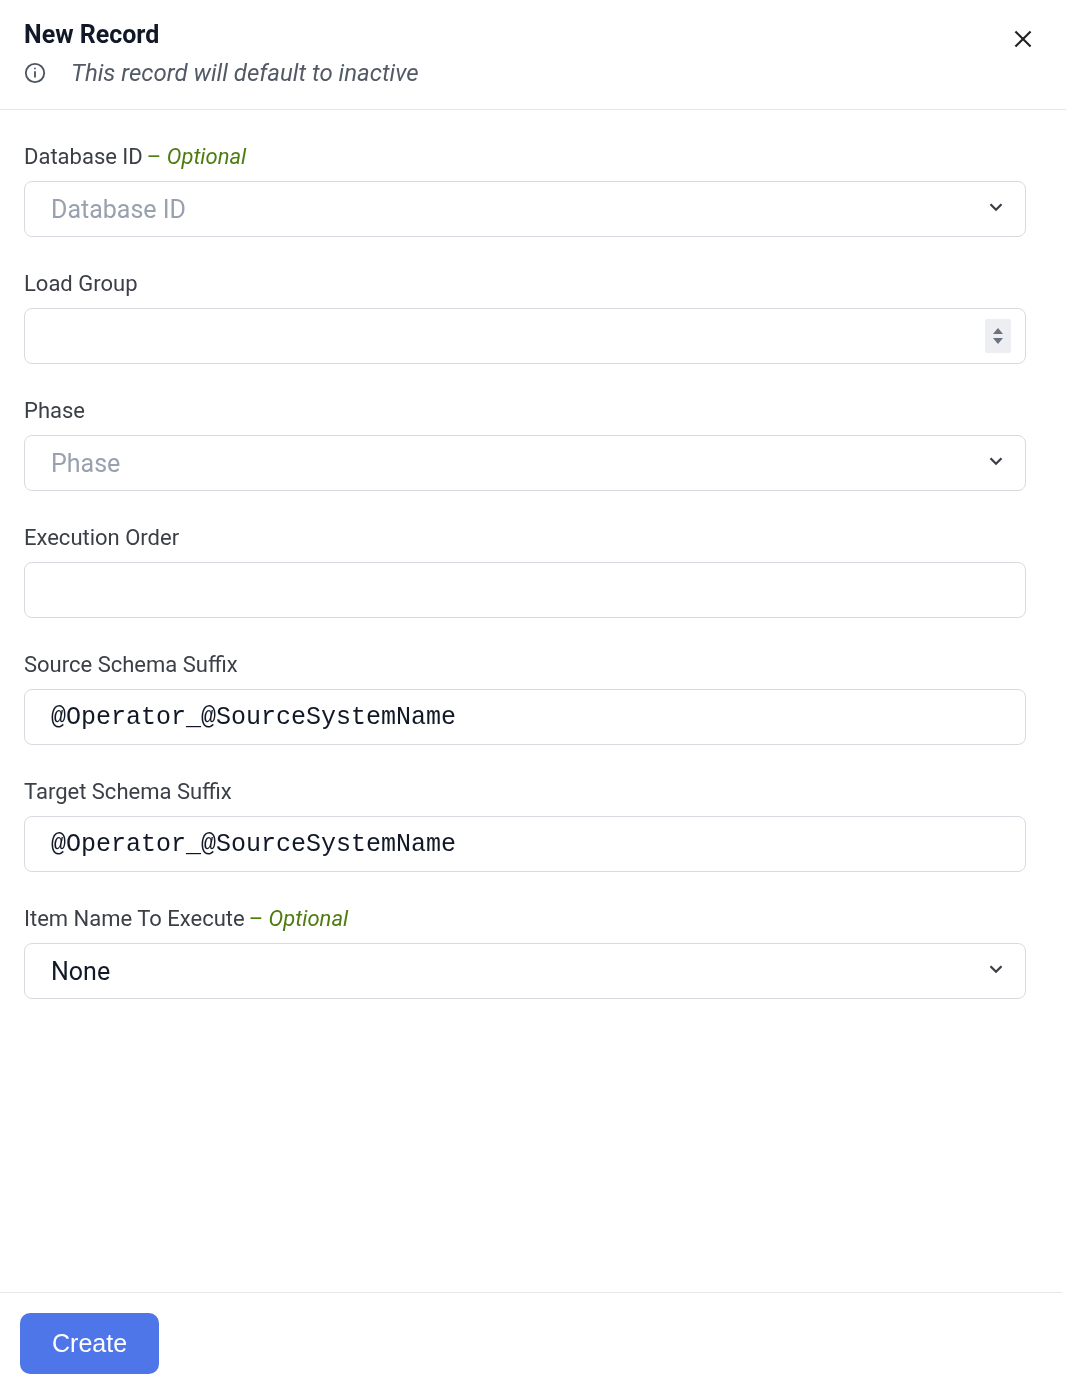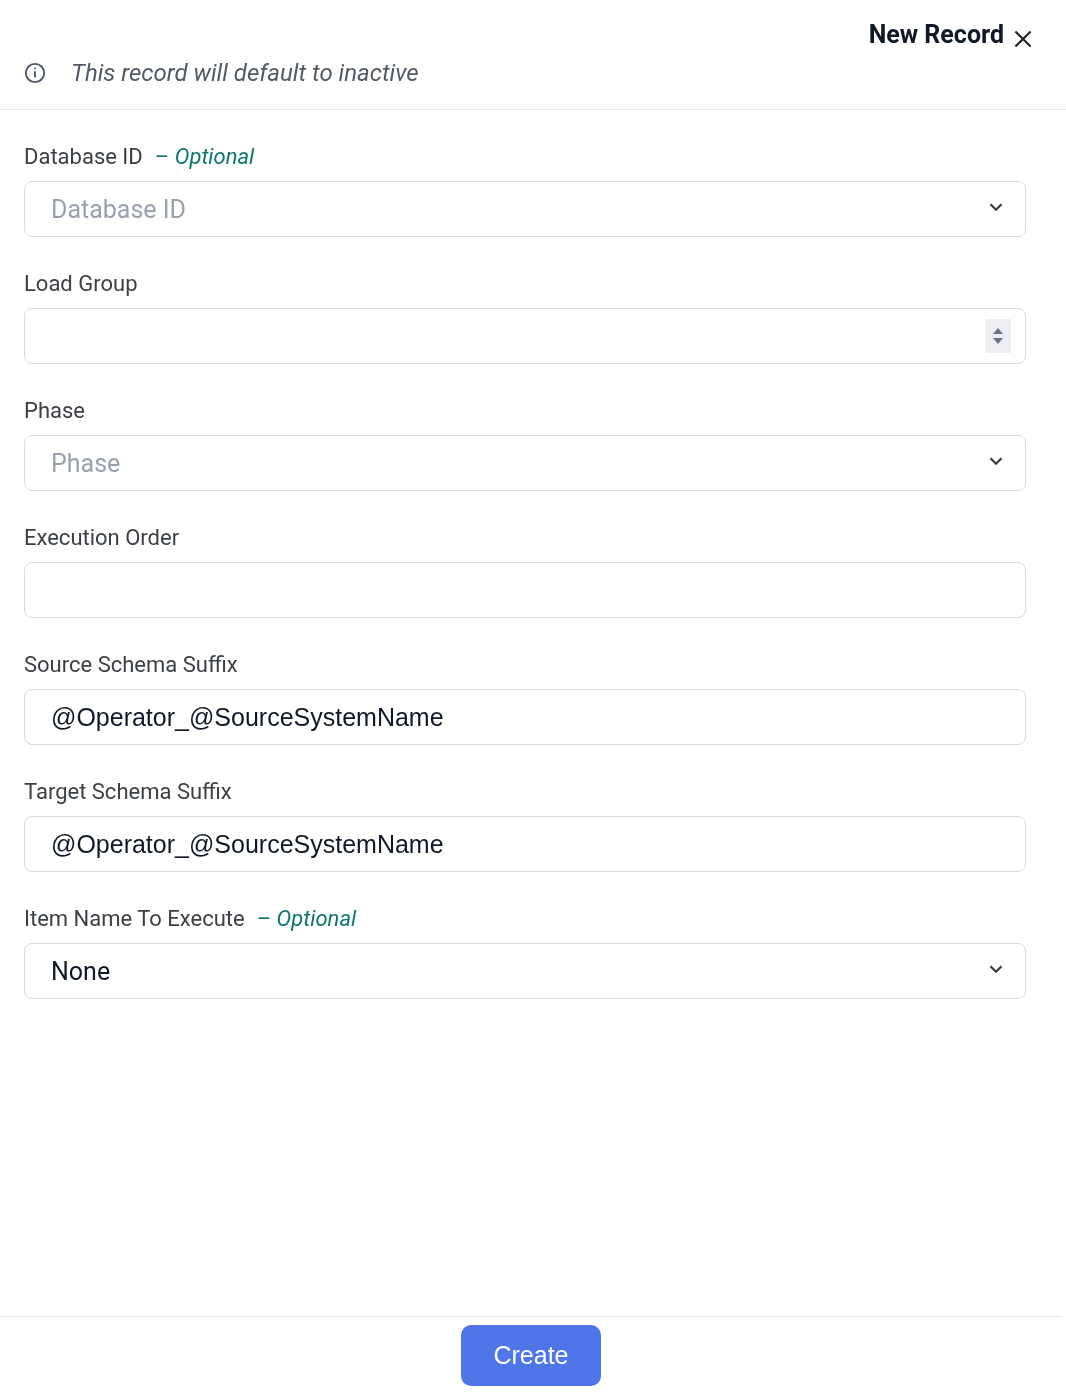--- a/index.html
+++ b/index.html
@@ -11,21 +11,21 @@
     height: 1394px;
     position: relative;
   }
   .header {
     padding: 20px 24px 22px 24px;
     border-bottom: 1px solid #e5e7eb;
     display: flex;
     justify-content: space-between;
     align-items: flex-start;
   }
-  .header-left { flex: 1; text-align: right; }
+  .header-left { flex: 1; }
   .title {
     font-size: 25px;
     font-weight: 700;
     color: #111827;
     margin-bottom: 10px;
   }
   .subtitle-row {
     display: flex;
     align-items: center;
     gap: 25px;
@@ -59,22 +59,21 @@
   }
   .field-label {
     font-size: 22px;
     color: #3b3f46;
     margin-bottom: 12px;
     display: flex;
     align-items: baseline;
     gap: 4px;
   }
   .optional-tag {
-    color: #0f766e;
-    margin-left: 8px;
+    color: #4d7c0f;
   }
   .optional-dash { font-style: normal; }
   .optional-word { font-style: italic; }
   .control {
     width: 100%;
     height: 56px;
     border: 1px solid #d7dbe0;
     border-radius: 8px;
     background: #fff;
     display: flex;
@@ -85,21 +84,21 @@
     position: relative;
   }
   .control.placeholder { color: #98a1ad; }
   .control input[type="text"] {
     border: none;
     outline: none;
     width: 100%;
     font-size: 25px;
     color: #111827;
     background: transparent;
-    font-family: Liberation Sans, sans-serif;
+    font-family: Liberation Mono, monospace;
   }
   .chevron {
     margin-left: auto;
     flex-shrink: 0;
     color: #3a3f47;
   }
   .spinner-btns {
     position: absolute;
     right: 14px;
     top: 50%;
@@ -119,23 +118,23 @@
     border-right: 5px solid transparent;
   }
   .spinner-up { border-bottom: 6px solid #6b7280; margin-bottom: 4px; }
   .spinner-down { border-top: 6px solid #6b7280; }
   .footer {
     position: absolute;
     bottom: 0;
     left: 0;
     right: 4px;
     border-top: 1px solid #e5e7eb;
-    padding: 8px;
-    display: flex;
-    justify-content: center;
+    padding: 20px;
+    display: flex;
+    justify-content: flex-start;
   }
   .create-btn {
     background: #4f76e8;
     color: #fff;
     border: none;
     border-radius: 10px;
     font-size: 25px;
     font-weight: 500;
     padding: 16px 32px;
     cursor: pointer;

